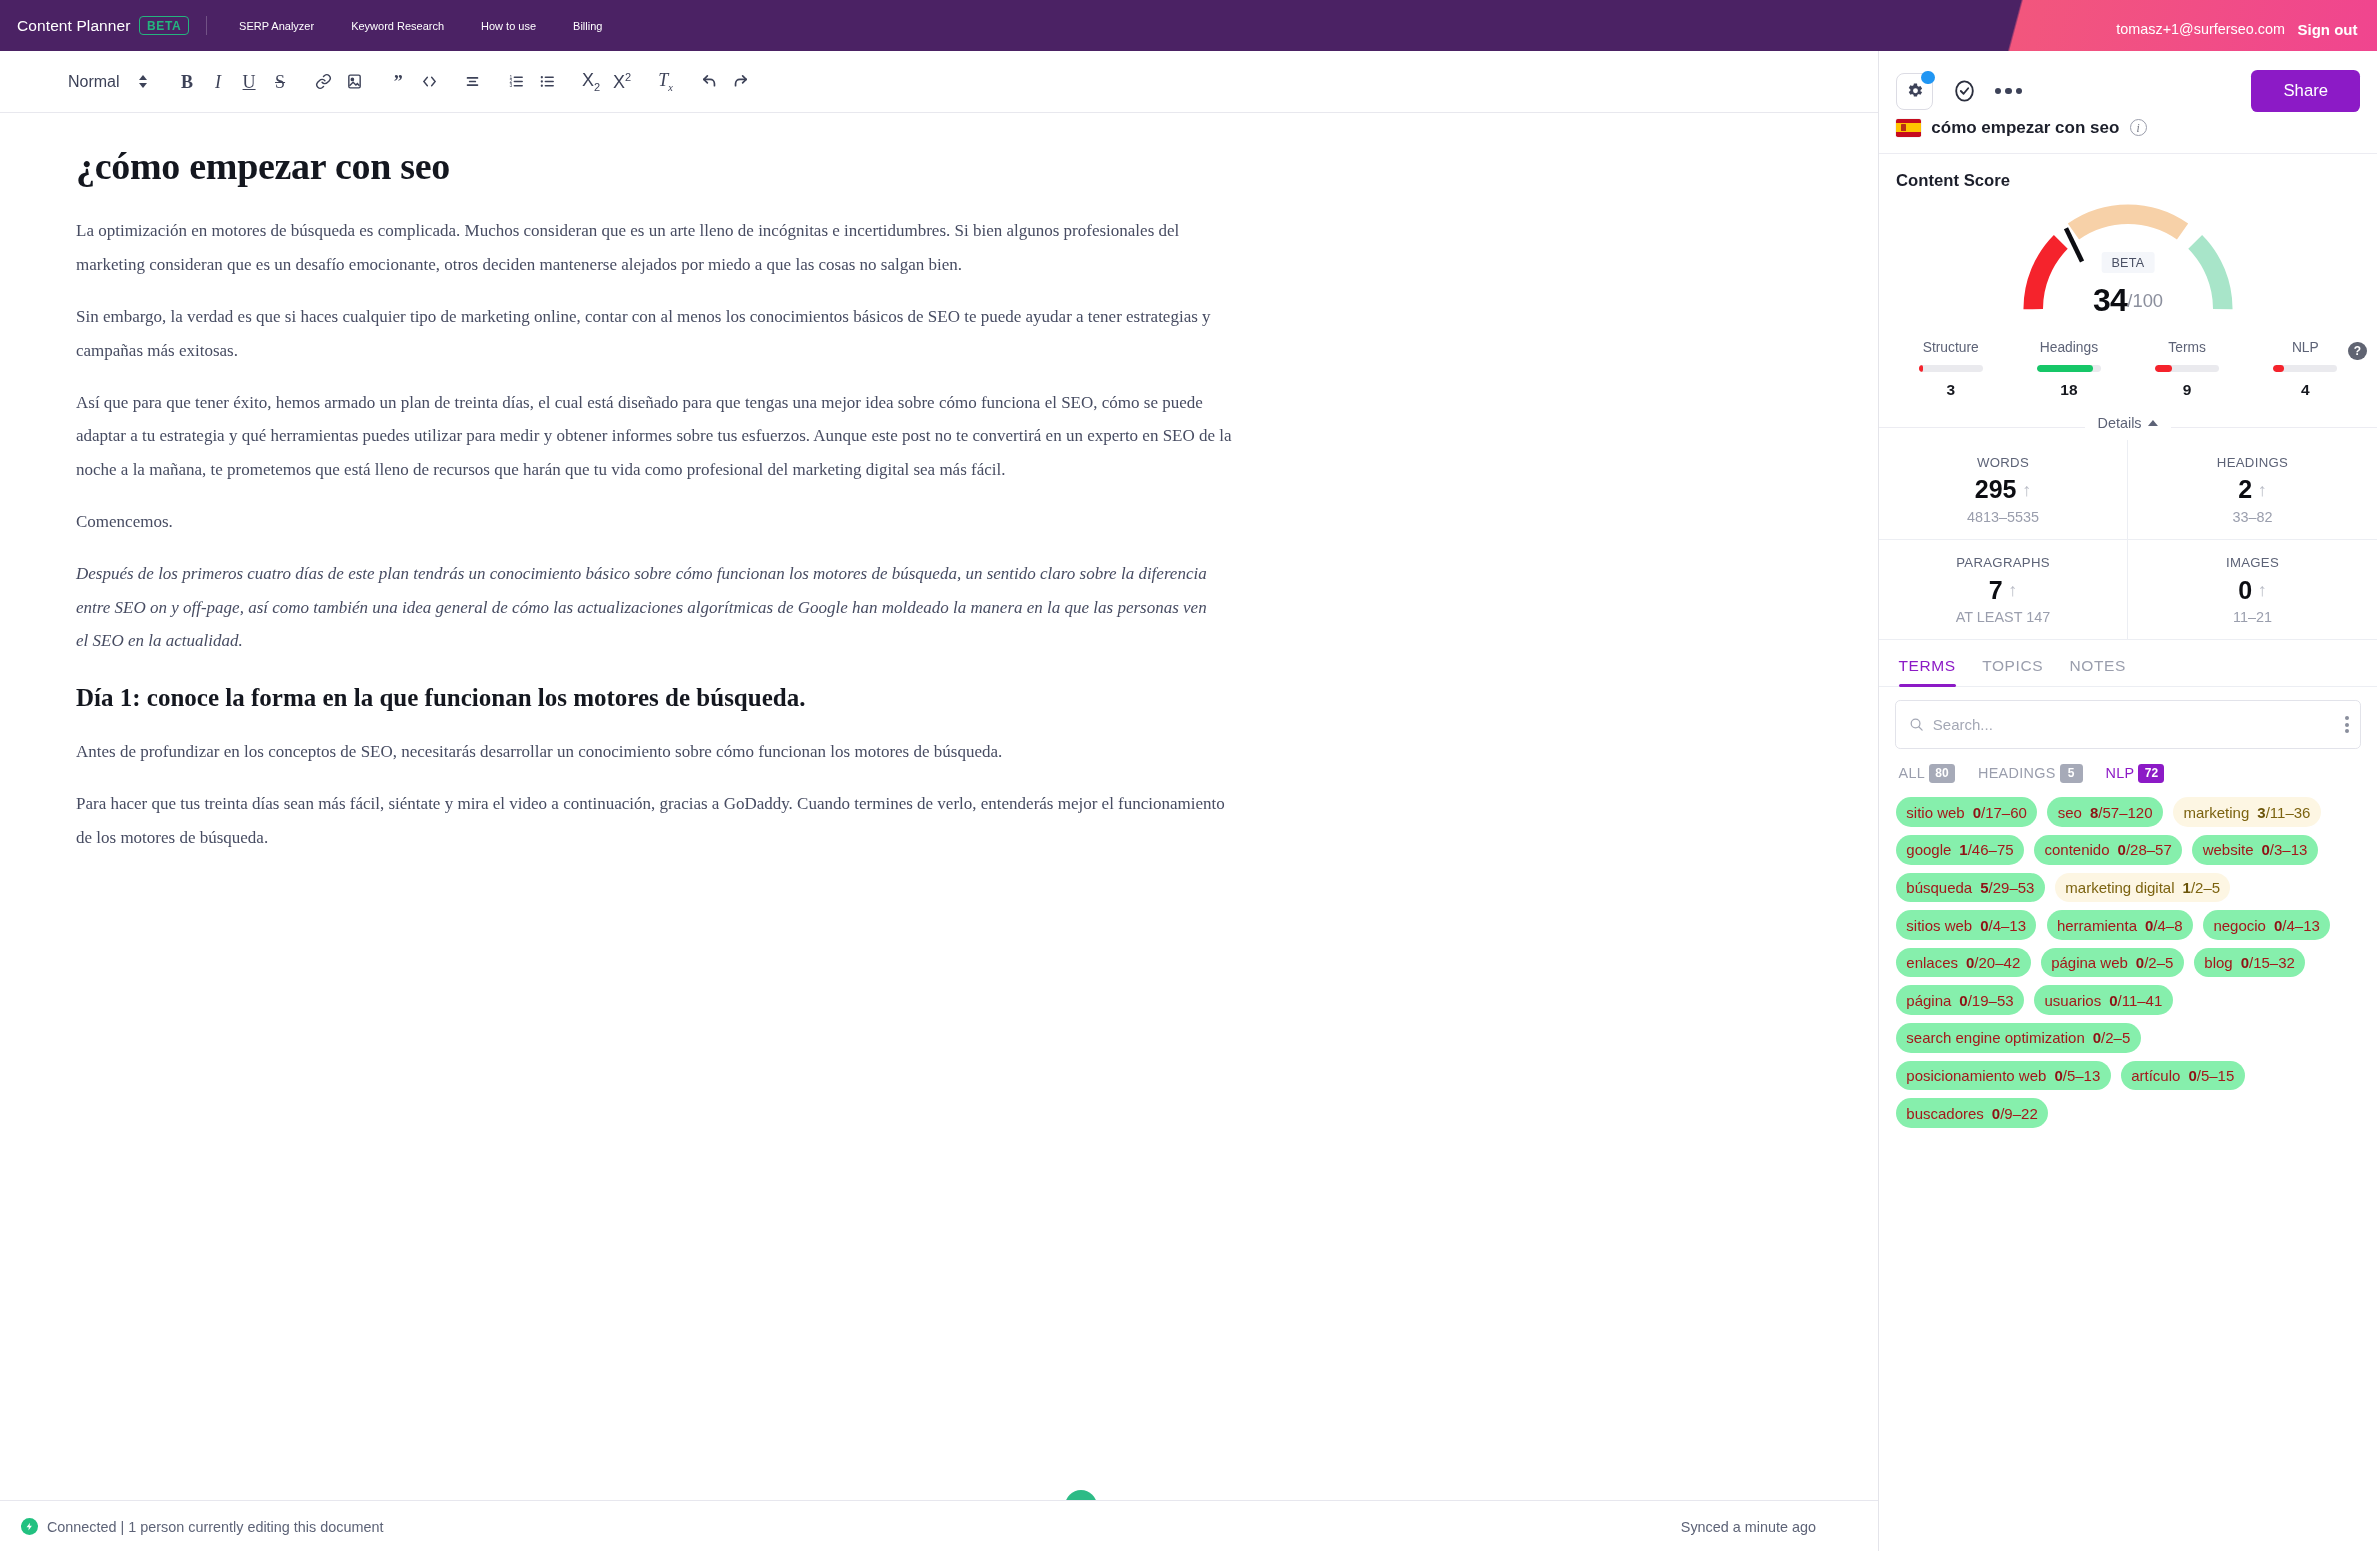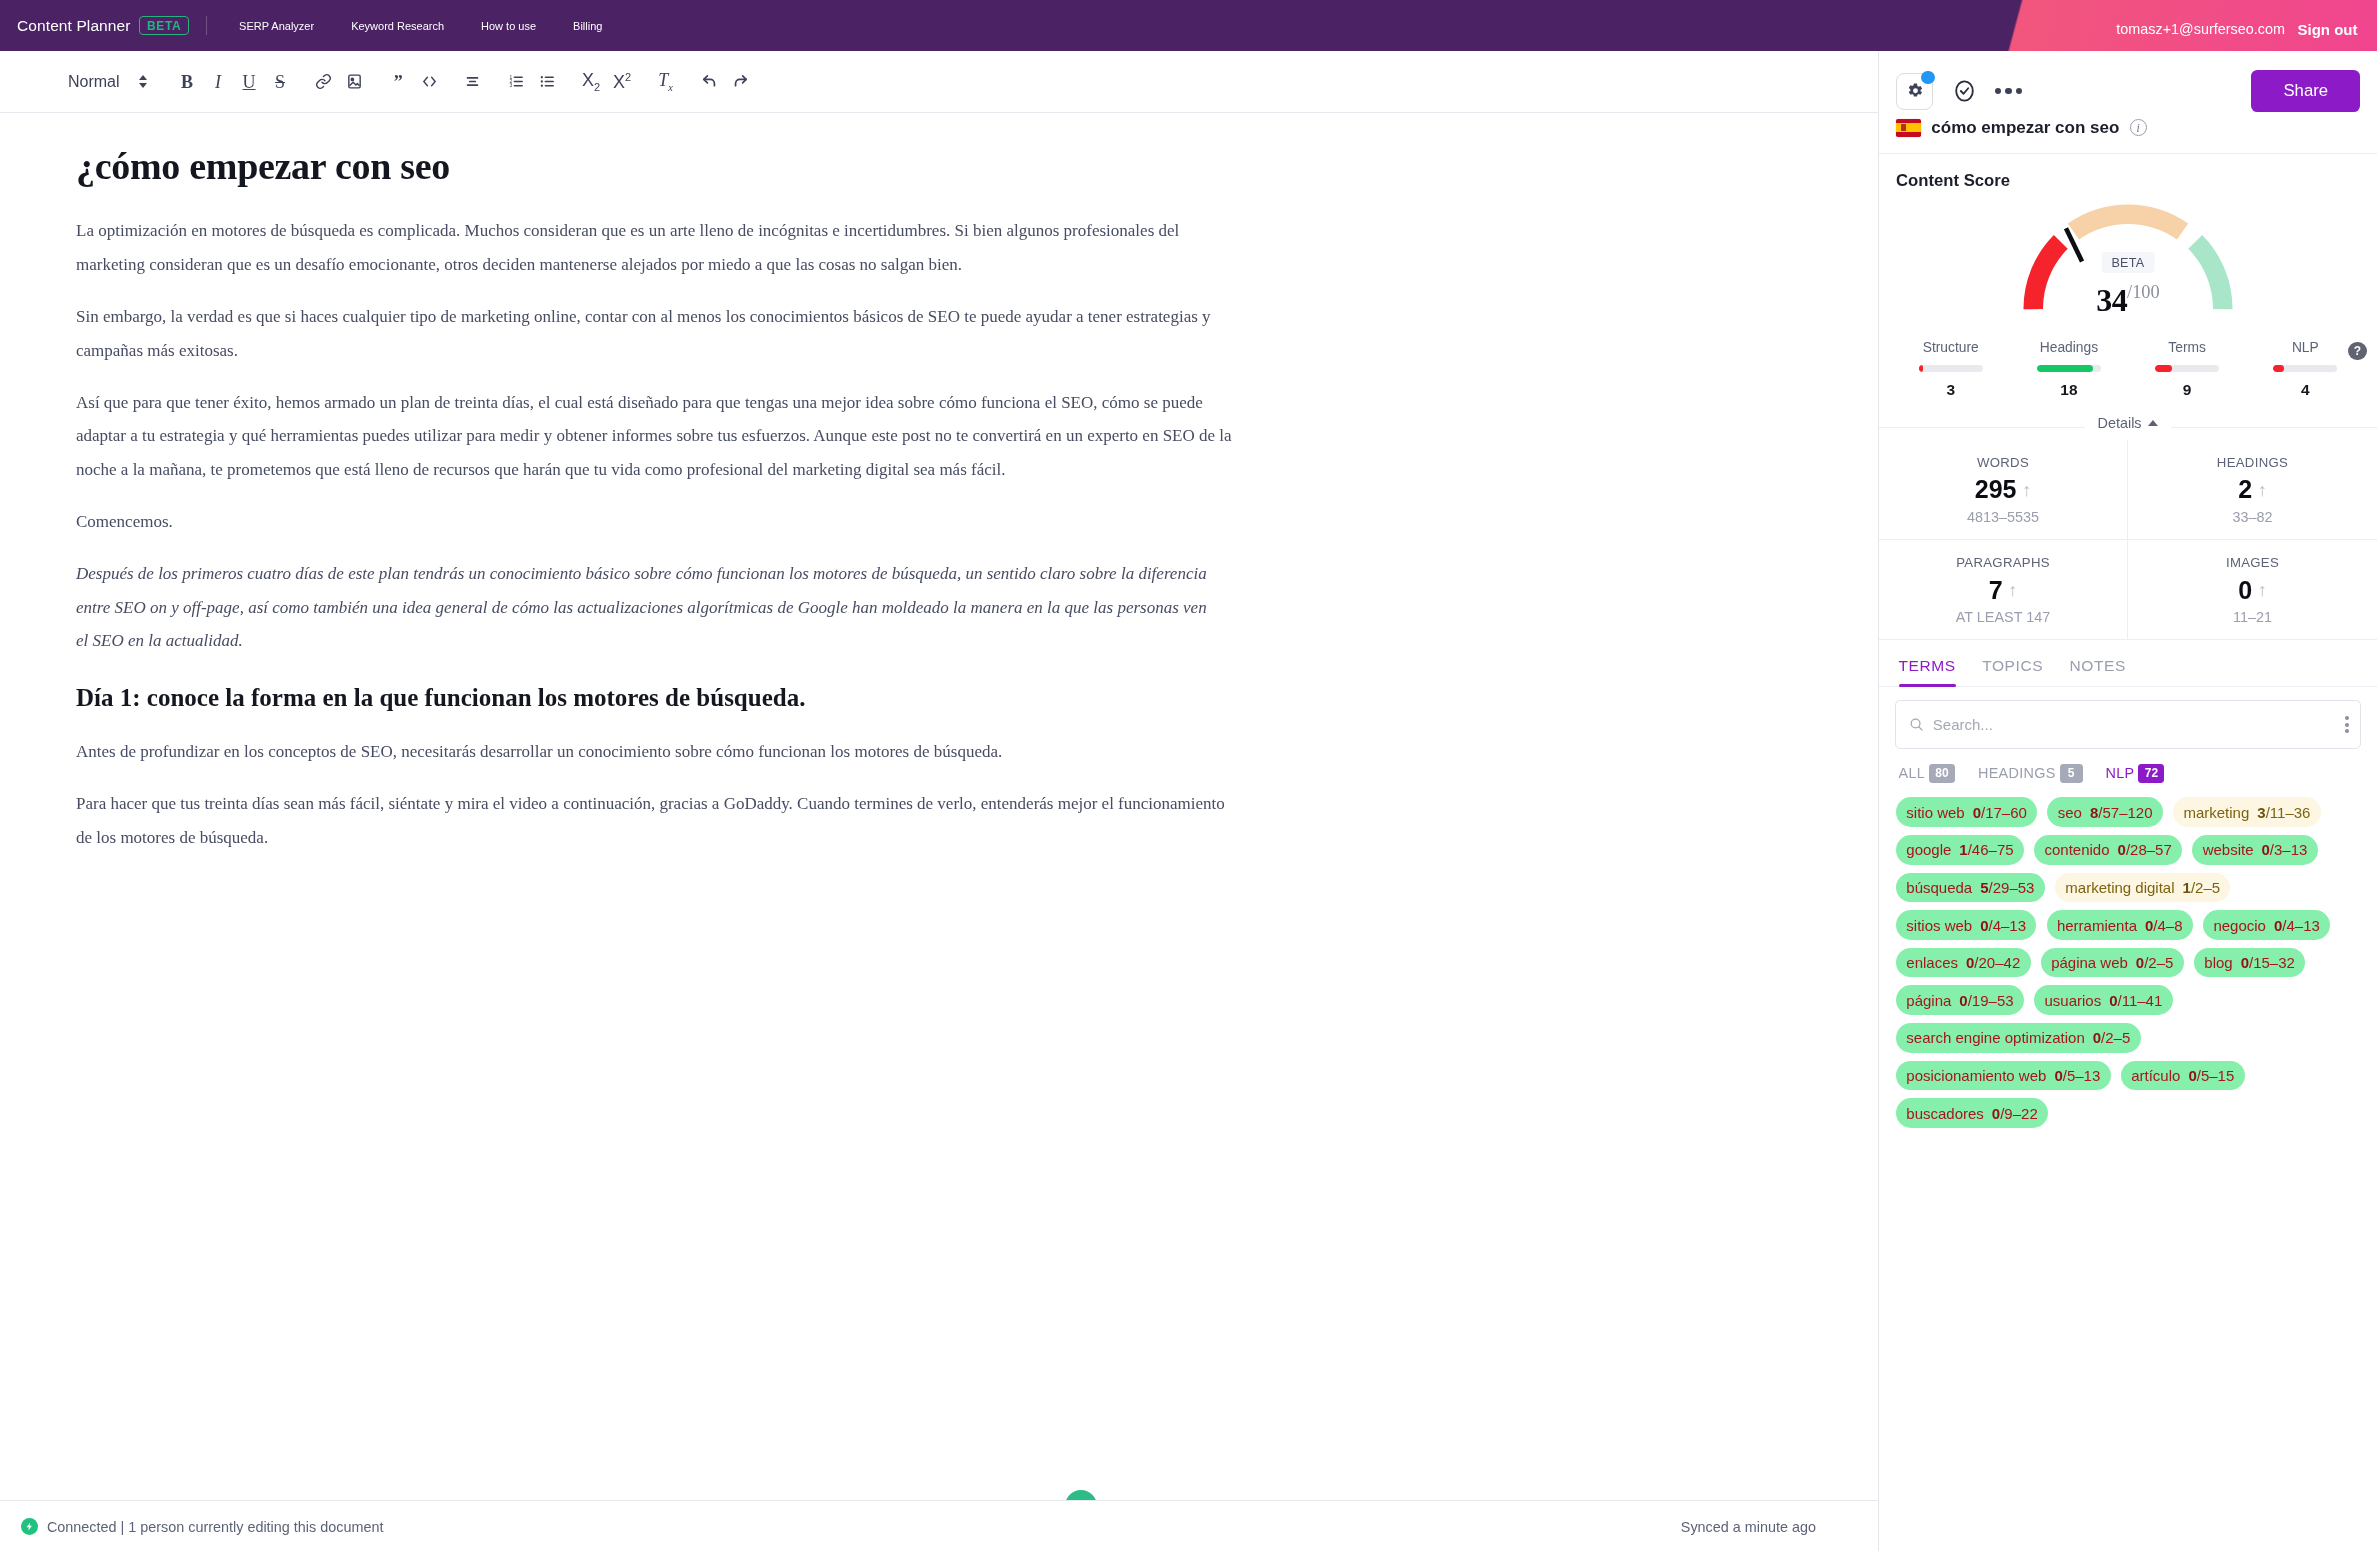--- a/index.html
+++ b/index.html
@@ -253,21 +253,21 @@
   .beta-pill {
     position: absolute; left: 50%; transform: translateX(-50%);
     top: 55px;
     background: #f4f6fa; color: #4b5165;
     font-size: 12.6px; letter-spacing: 0.3px;
     padding: 3.4px 9.8px; border-radius: 2.9px;
   }
   .score-line {
     position: absolute; left: 50%; transform: translateX(-50%);
     top: 85px;
-    display: flex; align-items: flex-start; font-family: Liberation Serif, serif;
+    display: flex; align-items: center;
   }
   .score-num { font-size: 32px; font-weight: bold; color: #0c0d12; letter-spacing: -0.6px; }
   .score-max { font-size: 18.4px; color: #8b8f9d; }
 
   .metrics {
     display: flex;
     padding: 0 12.6px;
     margin-top: 15px;
   }
   .metric { flex: 1; text-align: center; position: relative; }

